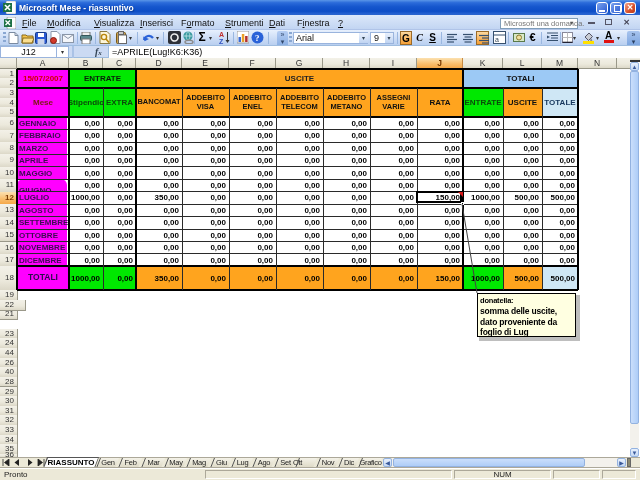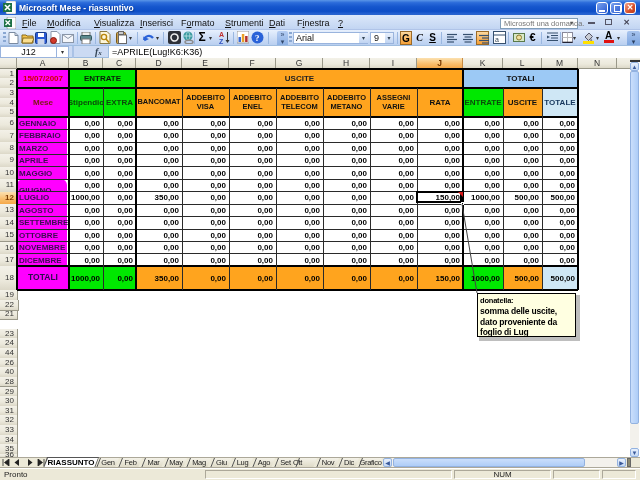--- a/index.html
+++ b/index.html
@@ -222,21 +222,21 @@
 <div style="left:0px;top:191.78px;width:17px;height:12.43px;background:linear-gradient(180deg,#fce1b0 0%,#f9bf70 55%,#f5a848 100%);border-right:1px solid #c88a40;border-bottom:1px solid #c88a40;text-align:right;padding-right:3px;width:14px;font-size:8px;line-height:12.43px;color:#7a3a00;font-weight:bold;box-sizing:content-box;">12</div>
 <div style="left:0px;top:204.21px;width:17px;height:12.43px;background:linear-gradient(180deg,#f3f1e8 0%,#ece9dc 60%,#dcd8c8 100%);border-right:1px solid #9a9889;border-bottom:1px solid #9a9889;text-align:right;padding-right:3px;width:14px;font-size:8px;line-height:12.43px;color:#333;font-weight:normal;box-sizing:content-box;">13</div>
 <div style="left:0px;top:216.64px;width:17px;height:12.43px;background:linear-gradient(180deg,#f3f1e8 0%,#ece9dc 60%,#dcd8c8 100%);border-right:1px solid #9a9889;border-bottom:1px solid #9a9889;text-align:right;padding-right:3px;width:14px;font-size:8px;line-height:12.43px;color:#333;font-weight:normal;box-sizing:content-box;">14</div>
 <div style="left:0px;top:229.07px;width:17px;height:12.43px;background:linear-gradient(180deg,#f3f1e8 0%,#ece9dc 60%,#dcd8c8 100%);border-right:1px solid #9a9889;border-bottom:1px solid #9a9889;text-align:right;padding-right:3px;width:14px;font-size:8px;line-height:12.43px;color:#333;font-weight:normal;box-sizing:content-box;">15</div>
 <div style="left:0px;top:241.5px;width:17px;height:12.43px;background:linear-gradient(180deg,#f3f1e8 0%,#ece9dc 60%,#dcd8c8 100%);border-right:1px solid #9a9889;border-bottom:1px solid #9a9889;text-align:right;padding-right:3px;width:14px;font-size:8px;line-height:12.43px;color:#333;font-weight:normal;box-sizing:content-box;">16</div>
 <div style="left:0px;top:253.93px;width:17px;height:12.43px;background:linear-gradient(180deg,#f3f1e8 0%,#ece9dc 60%,#dcd8c8 100%);border-right:1px solid #9a9889;border-bottom:1px solid #9a9889;text-align:right;padding-right:3px;width:14px;font-size:8px;line-height:12.43px;color:#333;font-weight:normal;box-sizing:content-box;">17</div>
 <div style="left:0px;top:266.36px;width:17px;height:23.64px;background:linear-gradient(180deg,#f3f1e8 0%,#ece9dc 60%,#dcd8c8 100%);border-right:1px solid #9a9889;border-bottom:1px solid #9a9889;text-align:right;padding-right:3px;width:14px;font-size:8px;line-height:23.64px;color:#333;font-weight:normal;box-sizing:content-box;">18</div>
 <div style="left:0px;top:290px;width:17px;height:9.65px;background:linear-gradient(180deg,#f3f1e8 0%,#ece9dc 60%,#dcd8c8 100%);border-right:1px solid #9a9889;border-bottom:1px solid #9a9889;text-align:right;padding-right:3px;width:14px;font-size:8px;line-height:9.65px;color:#333;font-weight:normal;box-sizing:content-box;">19</div>
 <div style="left:0px;top:299.65px;width:17px;height:9.65px;background:linear-gradient(180deg,#f3f1e8 0%,#ece9dc 60%,#dcd8c8 100%);border-right:1px solid #9a9889;border-bottom:1px solid #9a9889;text-align:right;padding-right:3px;width:14px;font-size:8px;line-height:9.65px;color:#333;font-weight:normal;box-sizing:content-box;">20</div>
 <div style="left:0px;top:309.3px;width:17px;height:9.65px;background:linear-gradient(180deg,#f3f1e8 0%,#ece9dc 60%,#dcd8c8 100%);border-right:1px solid #9a9889;border-bottom:1px solid #9a9889;text-align:right;padding-right:3px;width:14px;font-size:8px;line-height:9.65px;color:#333;font-weight:normal;box-sizing:content-box;">21</div>
-<div style="left:0px;top:300px;width:17px;height:9.65px;background:linear-gradient(180deg,#f3f1e8 0%,#ece9dc 60%,#dcd8c8 100%);border-right:1px solid #9a9889;border-bottom:1px solid #9a9889;text-align:right;padding-right:4px;width:14px;font-size:8px;line-height:9.65px;color:#333;font-weight:normal;box-sizing:content-box;">22</div>
+<div style="left:0px;top:300px;width:17px;height:9.65px;background:linear-gradient(180deg,#f3f1e8 0%,#ece9dc 60%,#dcd8c8 100%);border-right:1px solid #9a9889;border-bottom:1px solid #9a9889;text-align:right;padding-right:11px;width:14px;font-size:8px;line-height:9.65px;color:#333;font-weight:normal;box-sizing:content-box;">22</div>
 <div style="left:0px;top:328.6px;width:17px;height:9.65px;background:linear-gradient(180deg,#f3f1e8 0%,#ece9dc 60%,#dcd8c8 100%);border-right:1px solid #9a9889;border-bottom:1px solid #9a9889;text-align:right;padding-right:3px;width:14px;font-size:8px;line-height:9.65px;color:#333;font-weight:normal;box-sizing:content-box;">23</div>
 <div style="left:0px;top:338.25px;width:17px;height:9.65px;background:linear-gradient(180deg,#f3f1e8 0%,#ece9dc 60%,#dcd8c8 100%);border-right:1px solid #9a9889;border-bottom:1px solid #9a9889;text-align:right;padding-right:3px;width:14px;font-size:8px;line-height:9.65px;color:#333;font-weight:normal;box-sizing:content-box;">24</div>
 <div style="left:0px;top:347.9px;width:17px;height:9.65px;background:linear-gradient(180deg,#f3f1e8 0%,#ece9dc 60%,#dcd8c8 100%);border-right:1px solid #9a9889;border-bottom:1px solid #9a9889;text-align:right;padding-right:3px;width:14px;font-size:8px;line-height:9.65px;color:#333;font-weight:normal;box-sizing:content-box;">44</div>
 <div style="left:0px;top:357.55px;width:17px;height:9.65px;background:linear-gradient(180deg,#f3f1e8 0%,#ece9dc 60%,#dcd8c8 100%);border-right:1px solid #9a9889;border-bottom:1px solid #9a9889;text-align:right;padding-right:3px;width:14px;font-size:8px;line-height:9.65px;color:#333;font-weight:normal;box-sizing:content-box;">26</div>
 <div style="left:0px;top:367.2px;width:17px;height:9.65px;background:linear-gradient(180deg,#f3f1e8 0%,#ece9dc 60%,#dcd8c8 100%);border-right:1px solid #9a9889;border-bottom:1px solid #9a9889;text-align:right;padding-right:3px;width:14px;font-size:8px;line-height:9.65px;color:#333;font-weight:normal;box-sizing:content-box;">40</div>
 <div style="left:0px;top:376.85px;width:17px;height:9.65px;background:linear-gradient(180deg,#f3f1e8 0%,#ece9dc 60%,#dcd8c8 100%);border-right:1px solid #9a9889;border-bottom:1px solid #9a9889;text-align:right;padding-right:3px;width:14px;font-size:8px;line-height:9.65px;color:#333;font-weight:normal;box-sizing:content-box;">28</div>
 <div style="left:0px;top:386.5px;width:17px;height:9.65px;background:linear-gradient(180deg,#f3f1e8 0%,#ece9dc 60%,#dcd8c8 100%);border-right:1px solid #9a9889;border-bottom:1px solid #9a9889;text-align:right;padding-right:3px;width:14px;font-size:8px;line-height:9.65px;color:#333;font-weight:normal;box-sizing:content-box;">29</div>
 <div style="left:0px;top:396.15px;width:17px;height:9.65px;background:linear-gradient(180deg,#f3f1e8 0%,#ece9dc 60%,#dcd8c8 100%);border-right:1px solid #9a9889;border-bottom:1px solid #9a9889;text-align:right;padding-right:3px;width:14px;font-size:8px;line-height:9.65px;color:#333;font-weight:normal;box-sizing:content-box;">30</div>
 <div style="left:0px;top:405.8px;width:17px;height:9.65px;background:linear-gradient(180deg,#f3f1e8 0%,#ece9dc 60%,#dcd8c8 100%);border-right:1px solid #9a9889;border-bottom:1px solid #9a9889;text-align:right;padding-right:3px;width:14px;font-size:8px;line-height:9.65px;color:#333;font-weight:normal;box-sizing:content-box;">31</div>
 <div style="left:0px;top:415.45px;width:17px;height:9.65px;background:linear-gradient(180deg,#f3f1e8 0%,#ece9dc 60%,#dcd8c8 100%);border-right:1px solid #9a9889;border-bottom:1px solid #9a9889;text-align:right;padding-right:3px;width:14px;font-size:8px;line-height:9.65px;color:#333;font-weight:normal;box-sizing:content-box;">32</div>

